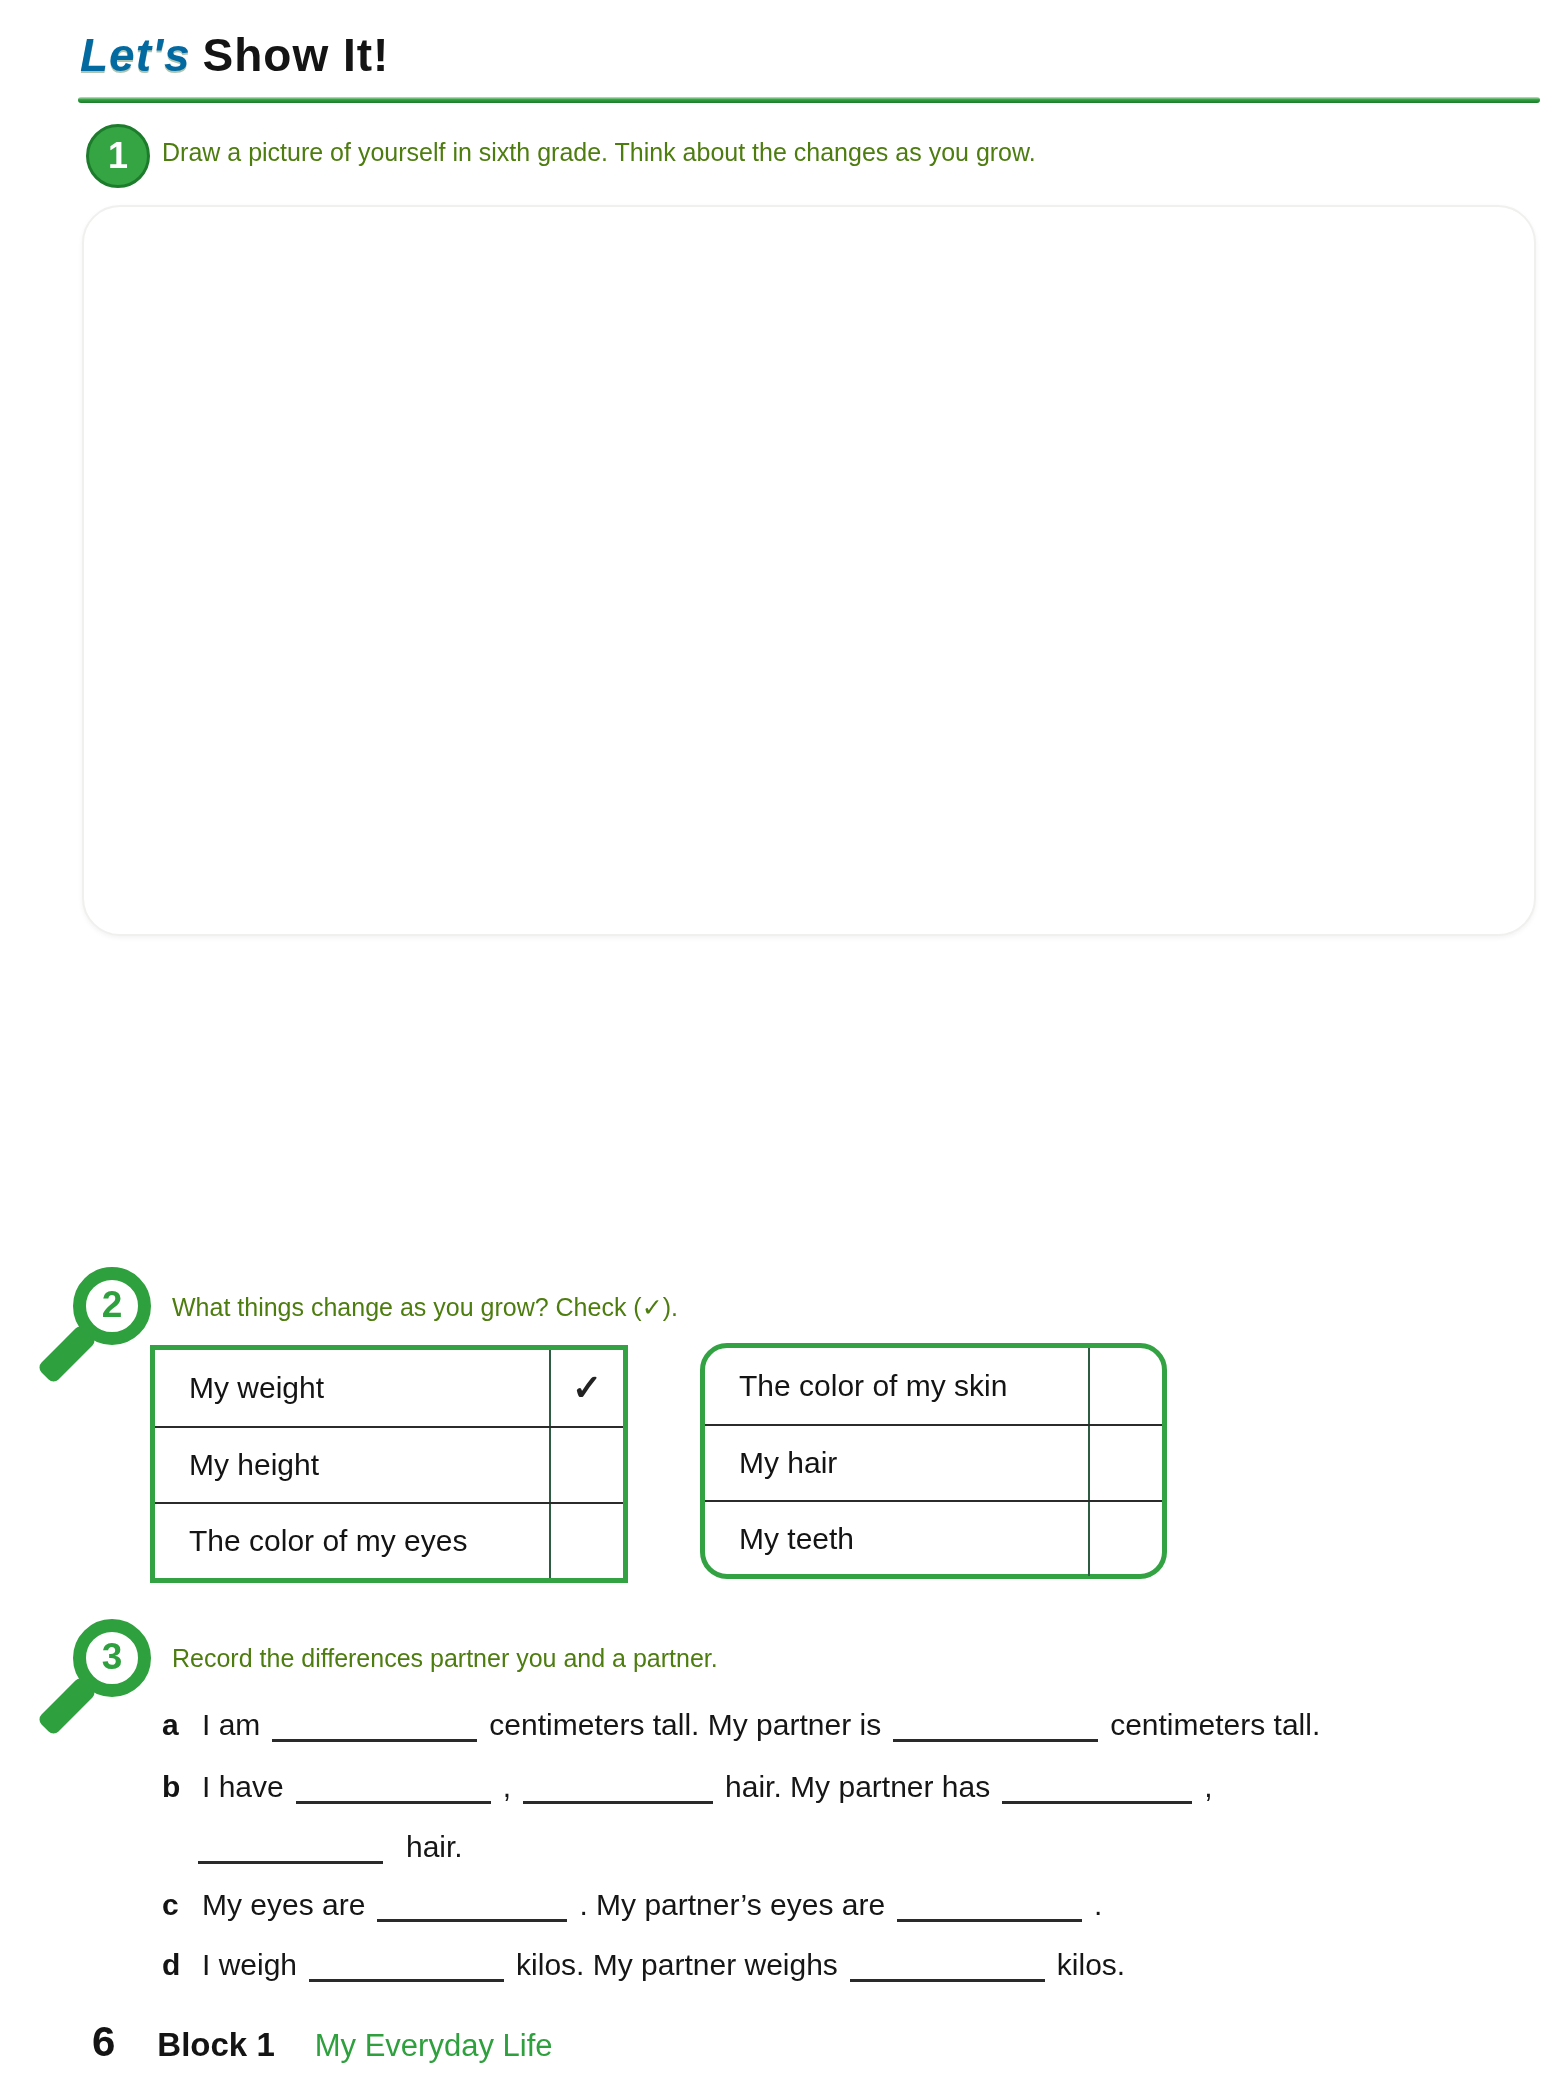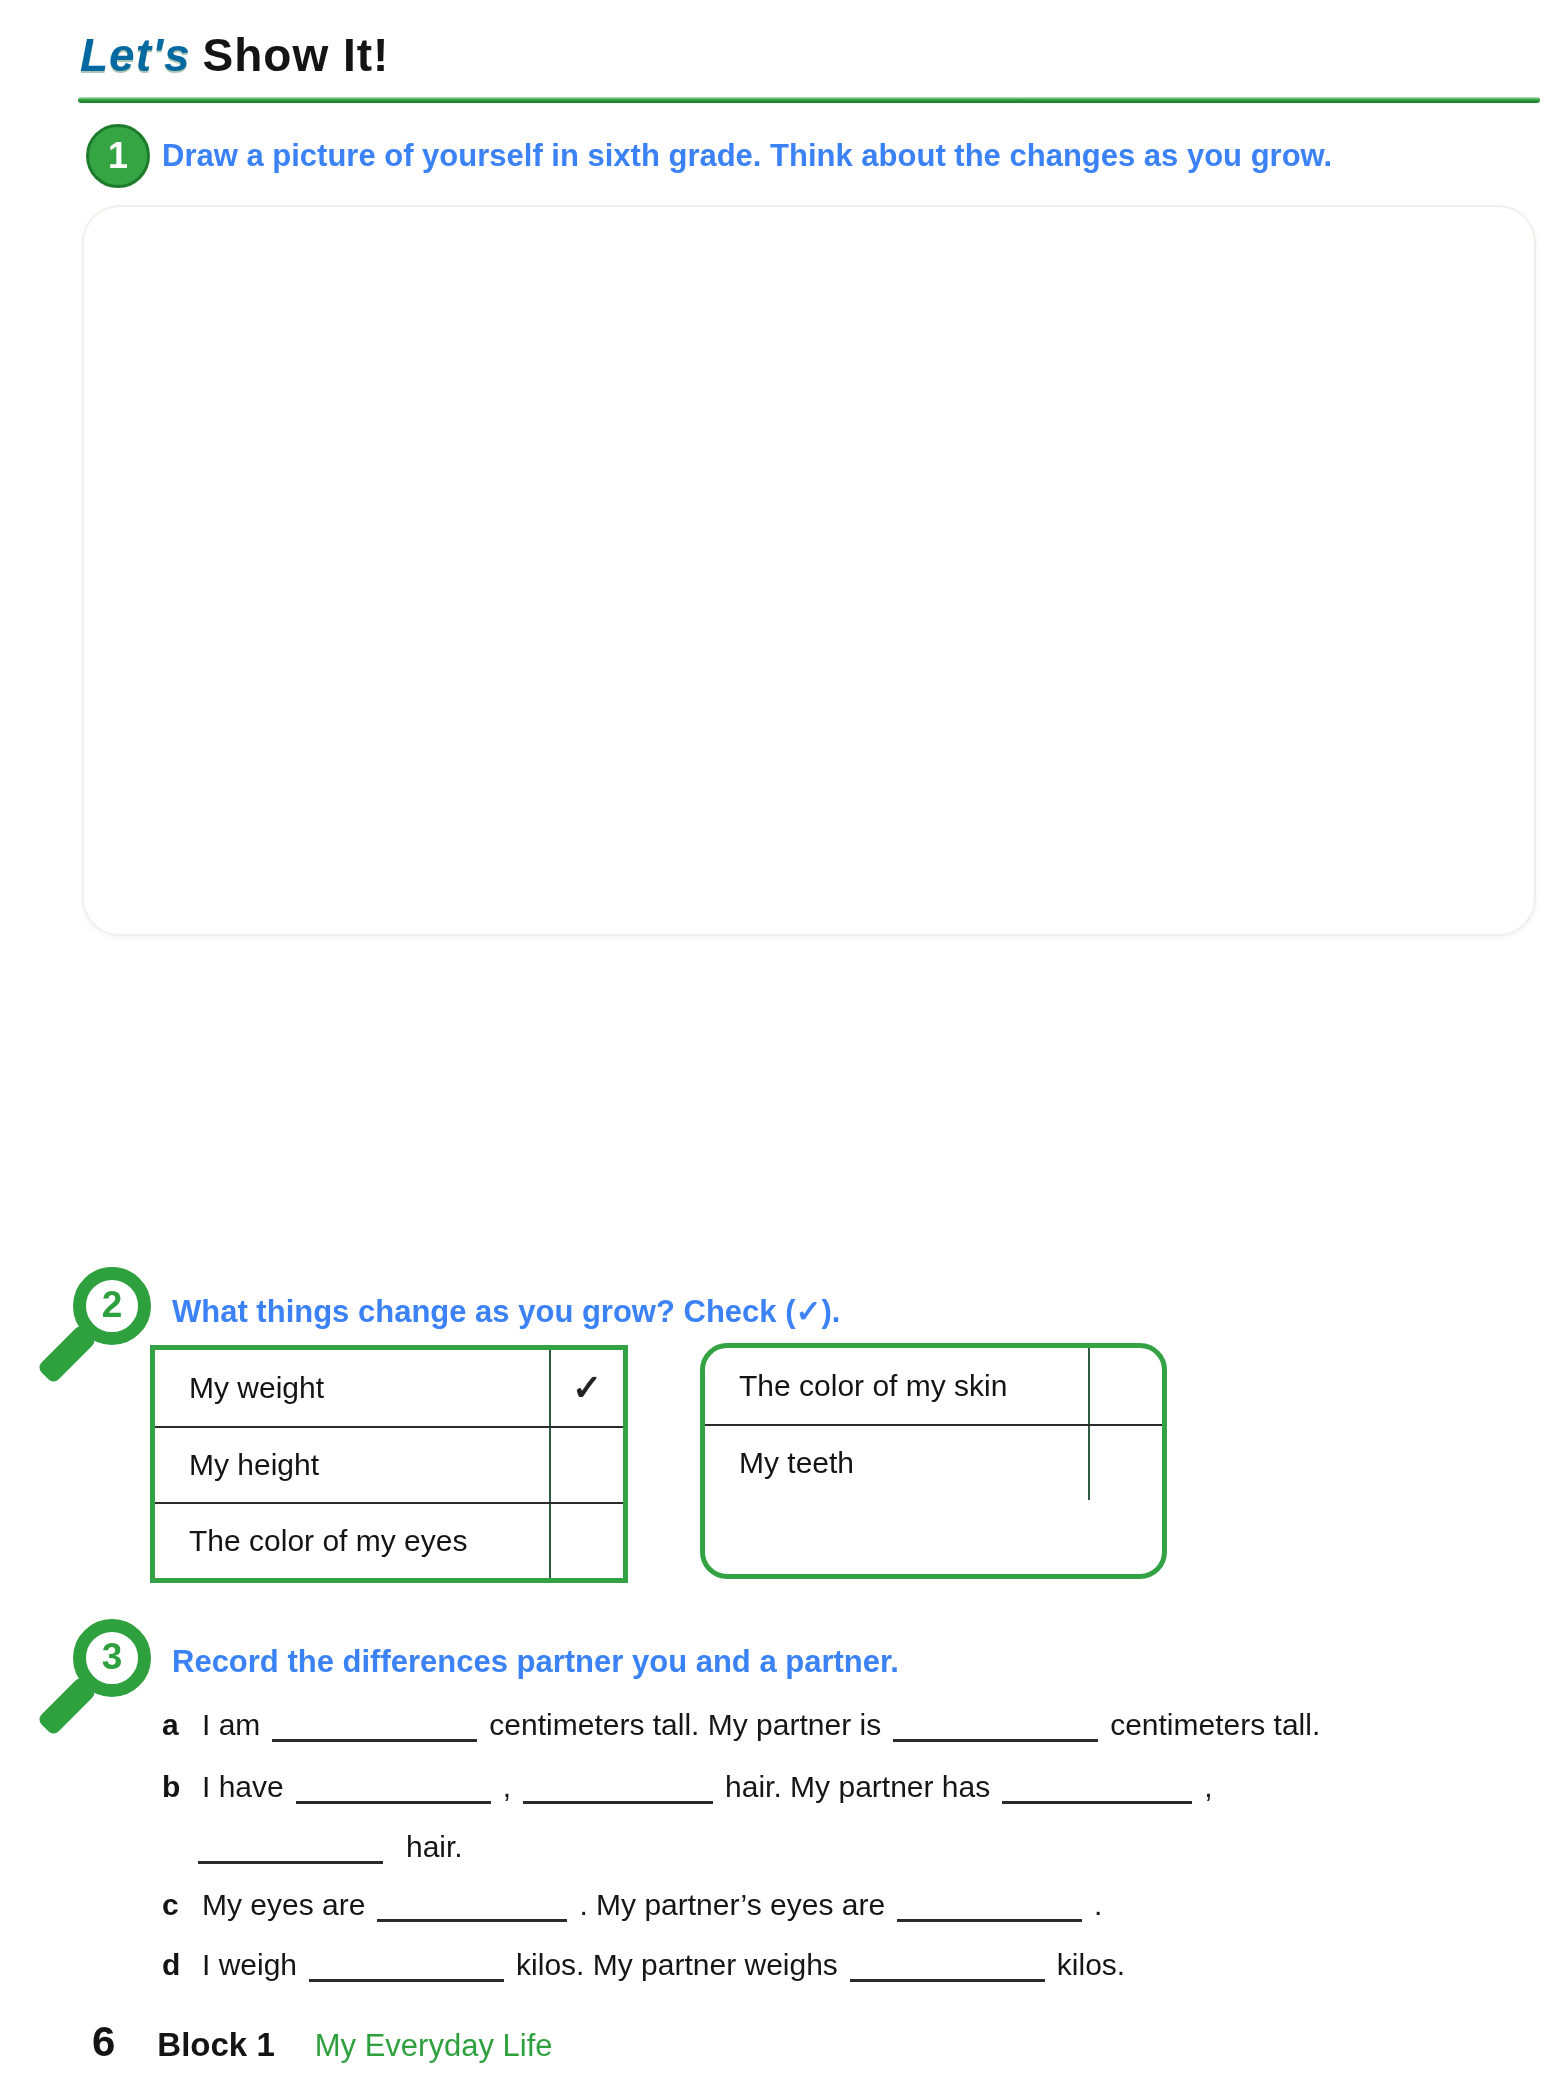--- a/index.html
+++ b/index.html
@@ -17,21 +17,21 @@
   .header .rest{color:#141414;margin-left:12px;}
   .header-rule{position:absolute;left:78px;top:97px;width:1462px;height:6px;
     background:linear-gradient(#bfe8c8,#2f9e3e 45%,#1e7a2d);border-radius:3px;}
   
   .badge{
     position:absolute;left:86px;top:124px;width:58px;height:58px;border-radius:50%;
     background:#35a544;border:3px solid #1d7c2c;display:flex;align-items:center;justify-content:center;
     color:#fff;font-size:36px;font-weight:800;
   }
   
-  .instr{position:absolute;font-size:31px;font-weight:700;color:#3b82f6;white-space:nowrap;}
+  .instr{position:absolute;font-size:25px;font-weight:400;color:#4d7c0f;white-space:nowrap;}
   .instr1{left:162px;top:138px;}
   .instr2{left:172px;top:1293px;}
   .instr3{left:172px;top:1644px;}
   
   .draw-card{
     position:absolute;left:82px;top:205px;width:1450px;height:727px;
     background:#fff;border:2px solid #f0f0ee;border-radius:38px;
     box-shadow:0 2px 5px rgba(0,0,0,.05);
   }
   
@@ -104,20 +104,24 @@
       <div class="ct-check"></div>
     </div>
   </div>
 
   <div class="check-table ct-right">
     <div class="ct-row">
       <div class="ct-label">The color of my skin</div>
       <div class="ct-check"></div>
     </div>
     <div class="ct-row">
+      <div class="ct-label">My hair</div>
+      <div class="ct-check"></div>
+    </div>
+    <div class="ct-row">
       <div class="ct-label">My teeth</div>
       <div class="ct-check"></div>
     </div>
   </div>
 
   <div class="magnifier" style="left:0;top:1619px;">
     <div class="mag-ring" style="top:0;">
       <span class="mag-num">3</span>
     </div>
     <div class="mag-handle" style="top:75px;"></div>

